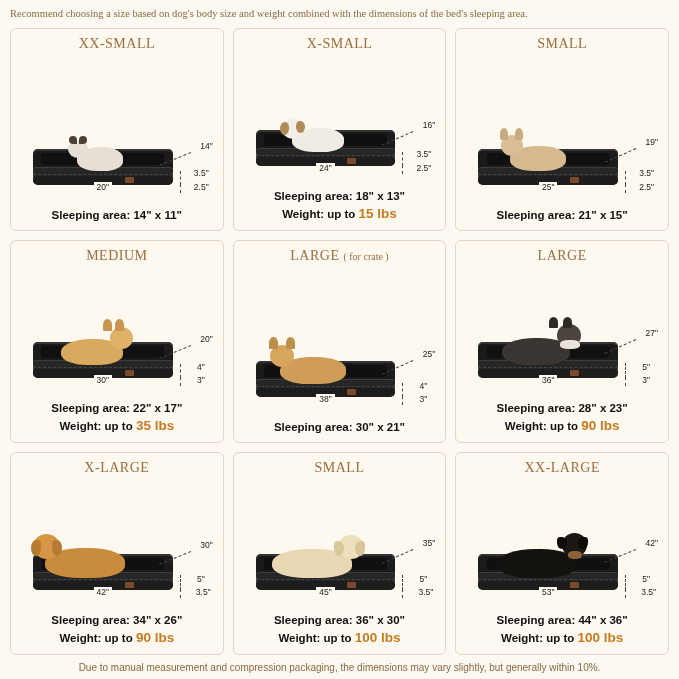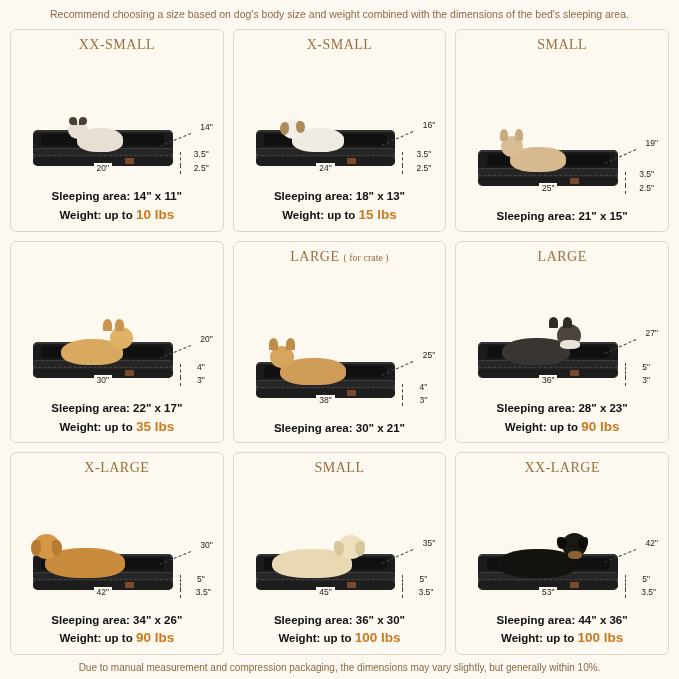--- a/index.html
+++ b/index.html
@@ -22,25 +22,25 @@
   .title {
     text-align: center;
     font-family: "Liberation Serif", serif;
     font-size: 26px;
     font-weight: bold;
     letter-spacing: 1px;
     color: #111;
     margin: 4px 0 6px 0;
   }
   .subtitle {
-    text-align: center;
+    text-align: left;
     font-size: 10.5px;
     color: #8a6a42;
     margin-bottom: 9px;
-    font-family: Liberation Sans, sans-serif;
+    font-family: Liberation Serif, serif;
   }
   .grid {
     flex: 1;
     display: grid;
     grid-template-columns: repeat(3, 1fr);
     grid-template-rows: repeat(3, 1fr);
     gap: 9px 9px;
   }
   .card {
     border: 1px solid #e2d7c6;
@@ -210,22 +210,20 @@
         <span class="vlabel" style="right:2%;bottom:54px;">14"</span>
         <div class="vline" style="bottom:20px;height:14px;"></div>
         <span class="vlabel" style="right:4%;bottom:27px;">3.5"</span>
         <div class="vline" style="bottom:12px;height:9px;right:18%;"></div>
         <span class="vlabel" style="right:4%;bottom:13px;">2.5"</span>
         <div class="dim-w"><span>20"</span></div>
       </div>
       <div class="specs">
         <div><span class="lbl">Sleeping area:</span>
           <span class="val">14" x 11"</span></div>
-        <div><span class="lbl">Weight: up to</span>
-          <span class="weight">10 lbs</span></div>
       </div>
     </div>
 
     <div class="card">
       <div class="card-title">
         <span>X-SMALL</span>
       </div>
       <div class="art">
         <div class="bed">
           <div class="back"></div>
@@ -278,20 +276,23 @@
         <span class="vlabel" style="right:4%;bottom:13px;">2.5"</span>
         <div class="dim-w"><span>25"</span></div>
       </div>
       <div class="specs">
         <div><span class="lbl">Sleeping area:</span>
           <span class="val">21" x 15"</span></div>
       </div>
     </div>
 
     <div class="card">
+      <div class="card-title">
+        <span>MEDIUM</span>
+      </div>
       <div class="art">
         <div class="bed">
           <div class="back"></div>
           <div class="seat"></div>
           <div class="front"></div>
           <div class="tag"></div>
         </div>
         <div style="position:absolute;left:22%;bottom:33px;width:62px;height:26px;background:#d9a95f;border-radius:48% 45% 40% 42%;">
           <div style="position:absolute;right:-10px;top:-12px;width:23px;height:22px;background:#e0b267;border-radius:50%;"></div>
           <div style="position:absolute;right:-1px;top:-20px;width:9px;height:12px;background:#c89650;border-radius:50% 50% 10% 10%;"></div>

